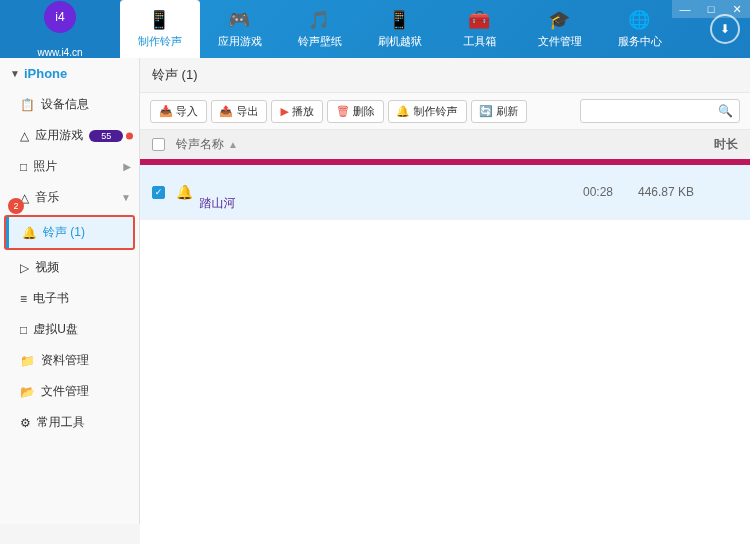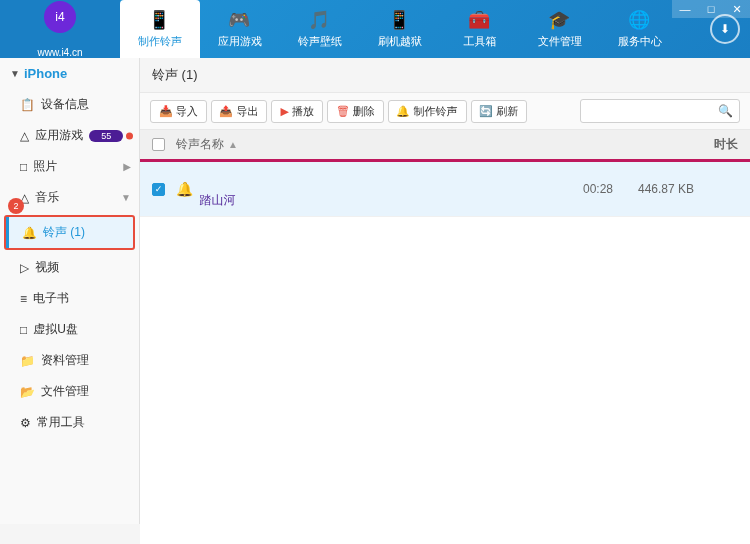--- a/index.html
+++ b/index.html
@@ -188,21 +188,21 @@
       width: 100%;
       font-size: 11px;
     }
 
     
     .table-header {
       display: flex;
       align-items: center;
       padding: 6px 12px;
       background: #f0f0f0;
-      border-bottom: 3px solid #be185d;
+      border-bottom: 6px solid #be185d;
       font-size: 12px;
       color: #666;
     }
     .table-header .col-check { width: 24px; }
     .table-header .col-name { flex: 1; display: flex; align-items: center; gap: 4px; }
     .table-header .col-duration { width: 80px; text-align: right; font-weight: bold; }
     .table-header .col-size { width: 100px; text-align: right; }
     .table-row {
       display: flex;
       align-items: center;

